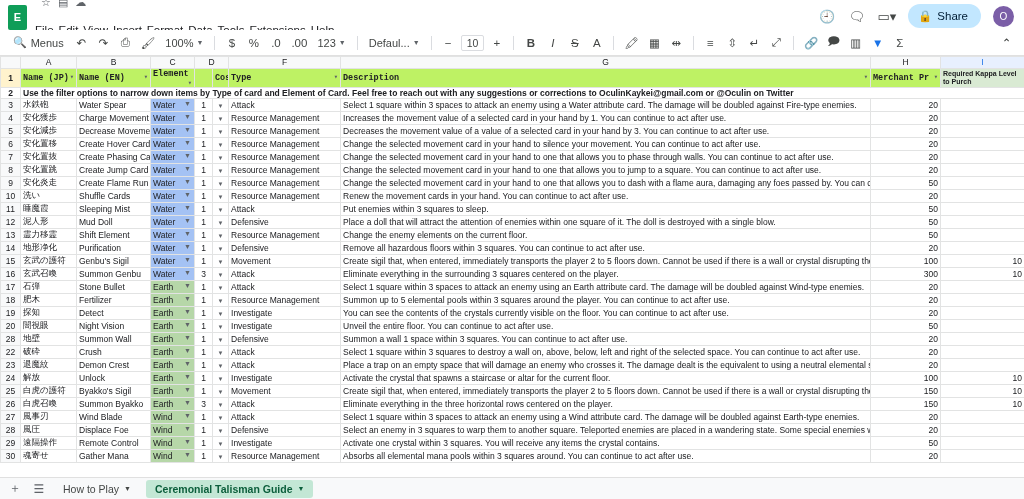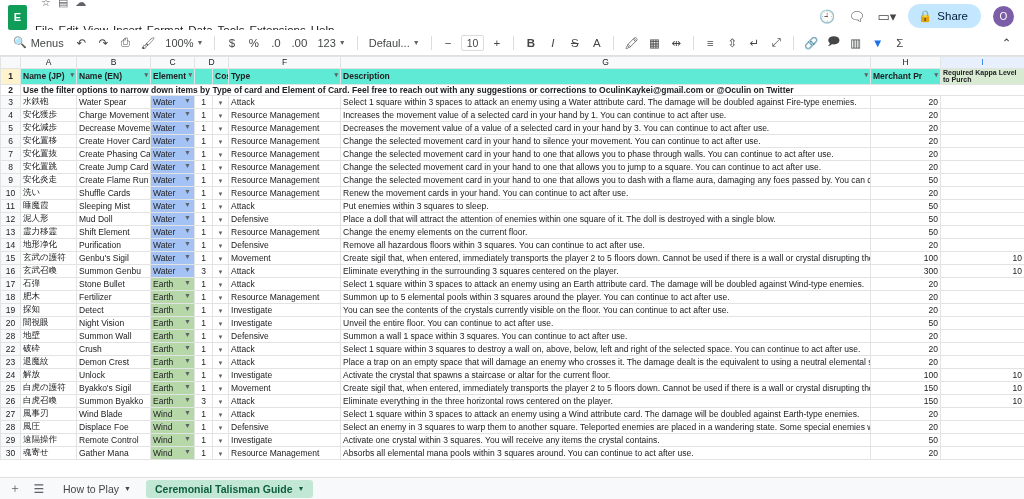--- a/index.html
+++ b/index.html
@@ -78,21 +78,21 @@
   .colhead th {
     background: #f8f9fa; color: #5f6368; text-align: center; font-weight: normal;
     height: 13px; font-size: 9px; border: 1px solid #dadce0;
   }
   .colhead th.selected { background: #e8f0fe; color: #1a73e8; }
   td.rowhead, th.rowhead {
     background: #f8f9fa; color: #5f6368; text-align: center; width: 20px;
     font-size: 8.5px; border: 1px solid #dadce0;
   }
   .hdr-row td { background: #fff3cd; font-weight: bold; font-size: 8.5px; }
-  .hdr-row td.hdr-yellow { background: #5eead4; }
+  .hdr-row td.hdr-yellow { background: #bef264; font-family: Liberation Mono, monospace; }
   .hdr-row td.hdr-green { background: #d9ead3; }
   .notice td { color: #cc0000; font-weight: bold; font-size: 8.5px; background: #fff; }
   .water { background: #a4c2f4; }
   .earth { background: #b6d7a8; }
   .wind  { background: #b6d7a8; margin-top: 28px; }
   .cell-r { text-align: right; padding-right: 3px; }
   .cell-c { text-align: center; }
   .dropdown-caret { float: right; color: #5f6368; font-size: 7px; margin-right: 1px; }
   .filter-ic { float: right; color: #5f6368; font-size: 7px; }
 

